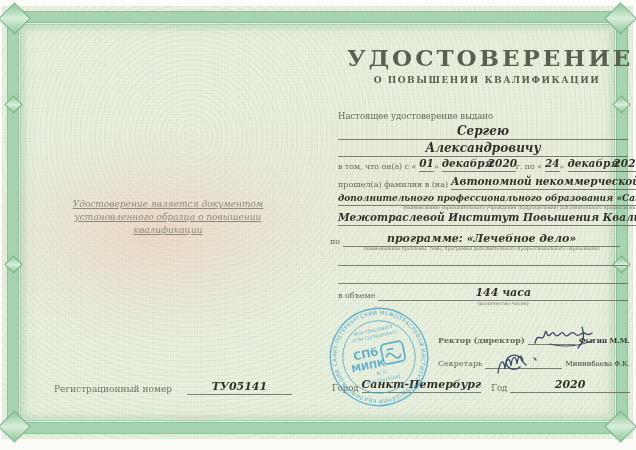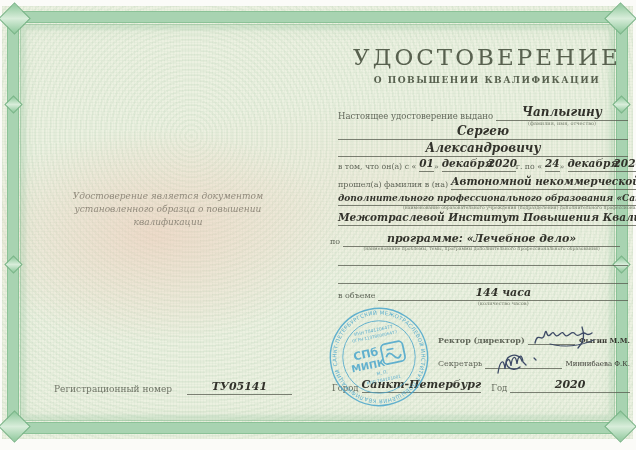--- a/index.html
+++ b/index.html
@@ -17,23 +17,23 @@
   .dia{position:absolute;transform:rotate(45deg);background:linear-gradient(135deg,#8fc89c,#d8edda 50%,#8fc89c);border:1px solid #79b487;}
   .dia.c{width:21px;height:21px;}
   .dia.e{width:11px;height:11px;}
   .row{position:absolute;display:flex;align-items:flex-end;height:15px;font-family:"DejaVu Serif",serif;}
   .lbl{font-size:8px;color:rgba(90,95,82,.95);white-space:nowrap;padding:0 3px 1px 0;line-height:1;}
   .fill{flex:1;border-bottom:1px solid rgba(85,90,78,.75);text-align:center;position:relative;white-space:nowrap;}
   .seg{border-bottom:1px solid rgba(85,90,78,.75);text-align:center;position:relative;white-space:nowrap;}
   .hw{font-style:italic;font-weight:bold;font-size:12px;color:#32322b;line-height:1.15;}
   .sz11{font-size:11px;}.sz10{font-size:10.5px;}.sz9{font-size:9px;}
   .cap{position:absolute;top:100%;left:0;right:0;text-align:center;font-size:5px;letter-spacing:0;color:rgba(110,118,100,.95);font-style:normal;font-weight:normal;line-height:1.4;white-space:nowrap;}
-  .title{position:absolute;left:345px;width:280px;top:38px;text-align:center;font-weight:normal;font-size:23px;letter-spacing:3px;color:#58614f;}
+  .title{position:absolute;left:345px;width:280px;top:38px;text-align:center;font-weight:bold;font-size:23px;letter-spacing:3px;color:#58614f;}
   .subtitle{position:absolute;left:345px;width:280px;top:69px;text-align:center;font-weight:bold;font-size:9px;letter-spacing:1.5px;color:#58614f;}
-  .note{position:absolute;left:42px;top:184px;width:248px;text-align:center;font-style:italic;font-size:9px;line-height:13px;color:#90897b;}
+  .note{position:absolute;left:42px;top:192px;width:248px;text-align:center;font-style:italic;font-size:9px;line-height:13px;color:#90897b;text-decoration:underline;}
   .nm{font-size:7px;color:#3a3a33;white-space:nowrap;padding:0 0 1px 4px;line-height:1;}
   .sig{position:absolute;bottom:-6px;left:8%;}
   .stamp{position:absolute;left:324px;top:298px;width:106px;height:106px;z-index:5;opacity:.85;}
 </style>
 </head>
 <body>
 
 <div class="cert">
   <div class="band"></div>
   <div class="lace"></div>
@@ -49,24 +49,20 @@
   <div class="title">УДОСТОВЕРЕНИЕ</div>
   <div class="subtitle">О ПОВЫШЕНИИ КВАЛИФИКАЦИИ</div>
 
   <div class="note">
     <div>Удостоверение является документом</div>
     <div>установленного образца о повышении квалификации</div>
   </div>
 
   <div class="row" style="left:336px;top:100px;width:290px;">
     <span class="lbl" style="font-size:8.5px;">Настоящее удостоверение выдано</span>
-    <span class="fill">
-      <span class="hw">Чаплыгину</span>
-      <span class="cap">(фамилия, имя, отчество)</span>
-    </span>
   </div>
   <div class="row" style="left:336px;top:119px;width:290px;">
     <span class="fill">
       <span class="hw">Сергею</span>
     </span>
   </div>
   <div class="row" style="left:336px;top:136px;width:290px;">
     <span class="fill">
       <span class="hw">Александровичу</span>
     </span>

